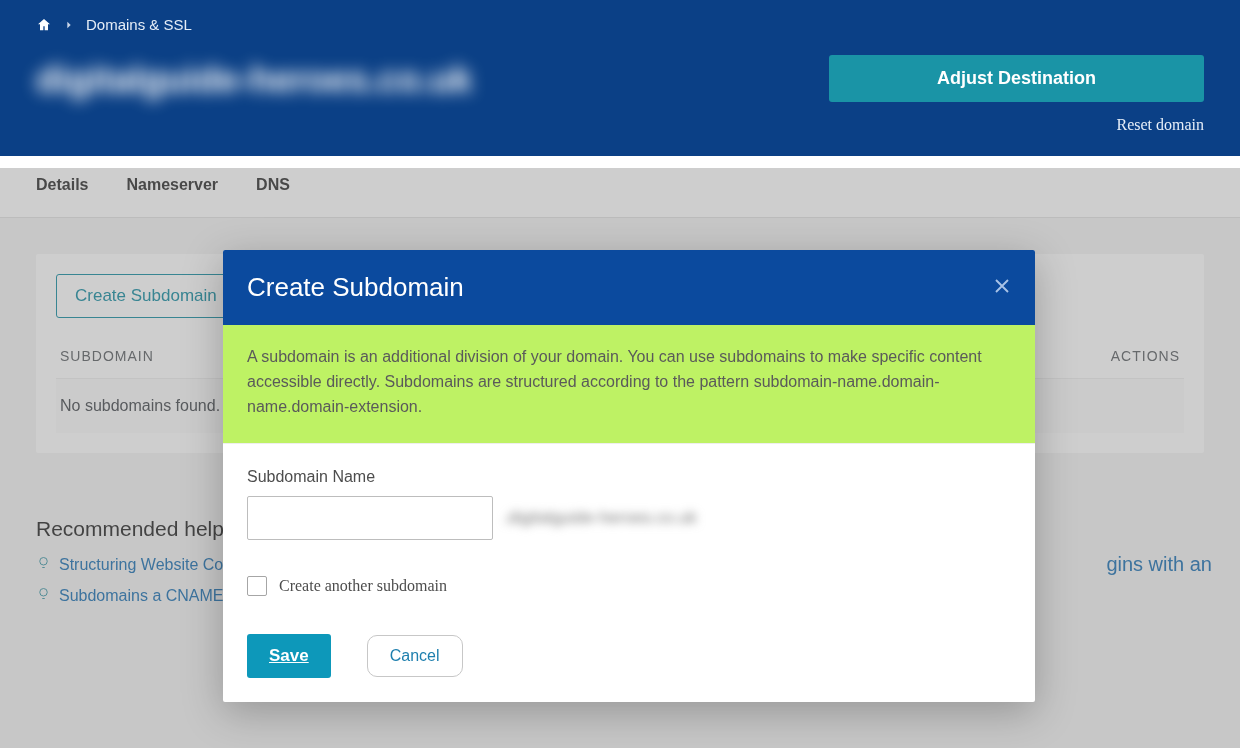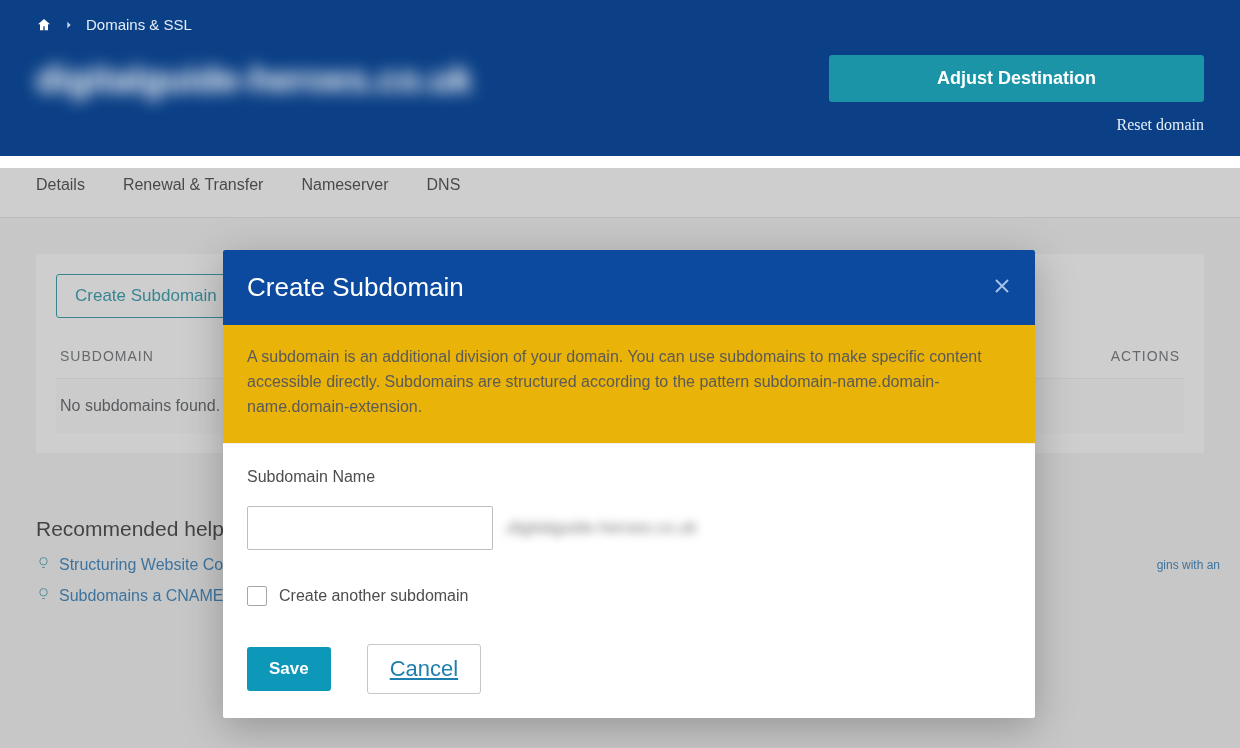--- a/index.html
+++ b/index.html
@@ -11,60 +11,60 @@
     .chevron-right svg { width: 10px; height: 10px; fill: #c9d6ea; display: block; }
     .breadcrumb-current { color: #e5edf7; text-align: center; }
     
     .title-row { display: flex; justify-content: space-between; align-items: flex-start; }
     .domain-title { font-size: 36px; font-weight: 600; color: #fff; filter: blur(8px); padding: 4px 0; }
     .title-actions { display: flex; flex-direction: column; align-items: flex-end; gap: 14px; width: 375px; }
     .adjust-btn { background: #1a94a6; color: #fff; border: none; border-radius: 3px; padding: 13px 0; width: 100%; font-size: 18px; font-weight: 600; cursor: pointer; }
     .reset-link { color: #e7eef8; font-size: 16px; cursor: pointer; font-family: Liberation Serif, serif; }
     
     .tabs-bar { background: #fff; border-bottom: 1px solid #e3e3e3; padding: 0 36px; display: flex; gap: 38px; }
-    .tab { padding: 20px 0; font-size: 16px; color: #333; cursor: pointer; border-bottom: 3px solid transparent; }
+    .tab { padding: 20px 0; font-size: 16px; color: #333; cursor: pointer; border-bottom: 3px solid transparent; font-weight: bold; }
     .tab.active { color: #1a8fa4; border-bottom-color: #1a8fa4; font-weight: 500; }
     
     .content-area { padding: 36px; }
     .card { background: #fff; border-radius: 2px; padding: 20px; }
     .create-sub-btn { border: 1px solid #1a8fa4; background: #fff; color: #1a8fa4; font-size: 17px; font-weight: 500; padding: 11px 18px; border-radius: 3px; cursor: pointer; display: inline-block; }
     
     .table-head { display: flex; justify-content: space-between; padding: 30px 4px 14px; color: #606468; font-size: 14px; letter-spacing: 1px; font-weight: 500; }
     .table-body { background: #fafafa; padding: 18px 4px; color: #4b4f54; font-size: 16px; border-top: 1px solid #eee; }
     
     .help-section { padding: 28px 36px 0; }
     .help-title { font-size: 21px; color: #2a2a2a; margin-bottom: 14px; font-weight: 500; }
     .help-link-row { display: flex; align-items: center; gap: 8px; margin-bottom: 12px; }
     .bulb-icon svg { width: 15px; height: 15px; stroke: #3b95a5; fill: none; }
     .help-link { color: #2174b5; font-size: 16px; cursor: pointer; }
-    .help-right { position: absolute; right: 20px; color: #2174b5; font-size: 12px; }
+    .help-right { position: absolute; right: 28px; color: #2174b5; font-size: 20px; }
     
     .overlay { position: absolute; inset: 168px 0 0 0; background: rgba(115,115,115,0.35); }
     
     .modal { position: absolute; top: 250px; left: 223px; width: 812px; background: #fff; box-shadow: 0 10px 40px rgba(0,0,0,0.25); border-radius: 2px; overflow: hidden; }
     .modal-header { background: #0b4a9e; color: #fff; padding: 22px 24px; display: flex; justify-content: space-between; align-items: center; }
     .modal-title { font-size: 26px; font-weight: 500; }
     .close-icon { cursor: pointer; }
     .close-icon svg { width: 18px; height: 18px; stroke: #a9c3e7; stroke-width: 2.5; }
     
-    .modal-desc { background: #eab308; padding: 20px 24px 24px; color: #5a5a5a; font-size: 16px; line-height: 1.55; border-bottom: 1px solid #eee; }
+    .modal-desc { background: #bef264; padding: 20px 24px 24px; color: #5a5a5a; font-size: 16px; line-height: 1.55; border-bottom: 1px solid #eee; }
     
     .modal-body { padding: 24px; }
-    .field-label { color: #4d4d4d; font-size: 16px; margin-bottom: 20px; }
+    .field-label { color: #4d4d4d; font-size: 16px; margin-bottom: 10px; }
     .input-row { display: flex; align-items: center; gap: 10px; margin-bottom: 36px; }
     .sub-input { width: 246px; height: 44px; border: 1px solid #bdbdbd; border-radius: 2px; padding: 0 10px; font-size: 16px; }
     .domain-suffix { color: #777; font-size: 17px; filter: blur(5px); }
     
-    .checkbox-row { display: flex; align-items: center; gap: 12px; margin-bottom: 38px; }
+    .checkbox-row { display: flex; align-items: center; gap: 12px; margin-bottom: 38px; font-family: Liberation Serif, serif; }
     .cb { width: 20px; height: 20px; border: 1.5px solid #a6a6a6; border-radius: 2px; cursor: pointer; }
     .cb-label { color: #4d4d4d; font-size: 16px; }
     
     .modal-actions { display: flex; gap: 36px; align-items: center; }
-    .save-btn { background: #0d98ba; color: #fff; border: none; border-radius: 3px; padding: 12px 22px; font-size: 17px; font-weight: 600; cursor: pointer; }
-    .cancel-btn { background: #fff; color: #1e7fae; border: 1px solid #c7c7c7; border-radius: 3px; padding: 11px 22px; font-size: 22px; font-weight: 500; cursor: pointer; text-decoration: underline; }
+    .save-btn { background: #0d98ba; color: #fff; border: none; border-radius: 3px; padding: 12px 22px; font-size: 17px; font-weight: 600; cursor: pointer; text-decoration: underline; }
+    .cancel-btn { background: #fff; color: #1e7fae; border: 1px solid #c7c7c7; border-radius: 10px; padding: 11px 22px; font-size: 16px; font-weight: 500; cursor: pointer; }
   </style>
 </head>
 <body>
 
 <div class="top-header">
   <div class="breadcrumb">
     <span class="home-icon">
       <svg viewBox="0 0 24 24">
           <path d="M12 3l9 8h-3v9h-5v-6H11v6H6v-9H3z"></path>
         </svg>
@@ -80,21 +80,20 @@
     <div class="domain-title">digitalguide-heroes.co.uk</div>
     <div class="title-actions">
       <button class="adjust-btn">Adjust Destination</button>
       <span class="reset-link">Reset domain</span>
     </div>
   </div>
 </div>
 
 <div class="tabs-bar">
   <div class="tab">Details</div>
-  <div class="tab">Renewal &amp; Transfer</div>
   <div class="tab">Nameserver</div>
   <div class="tab">DNS</div>
 </div>
 
 <div class="content-area">
   <div class="card">
     <button class="create-sub-btn">Create Subdomain</button>
     <div class="table-head">
       <span>SUBDOMAIN</span>
       <span>ACTIONS</span>

